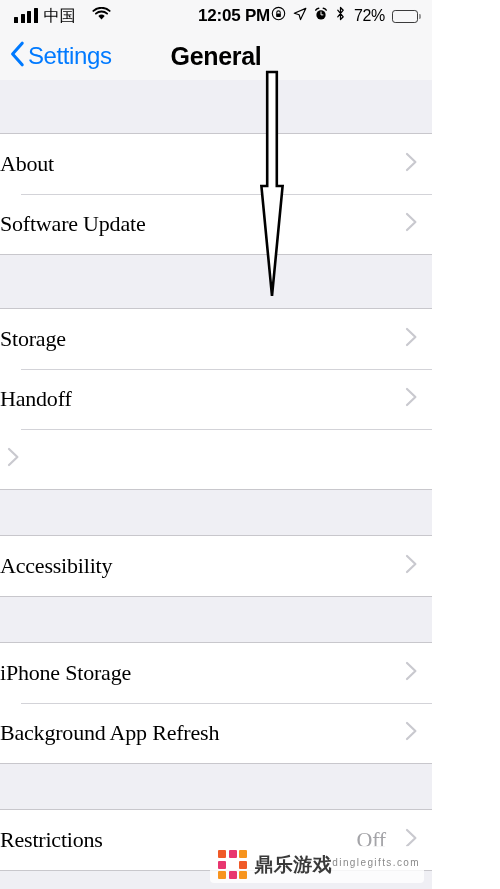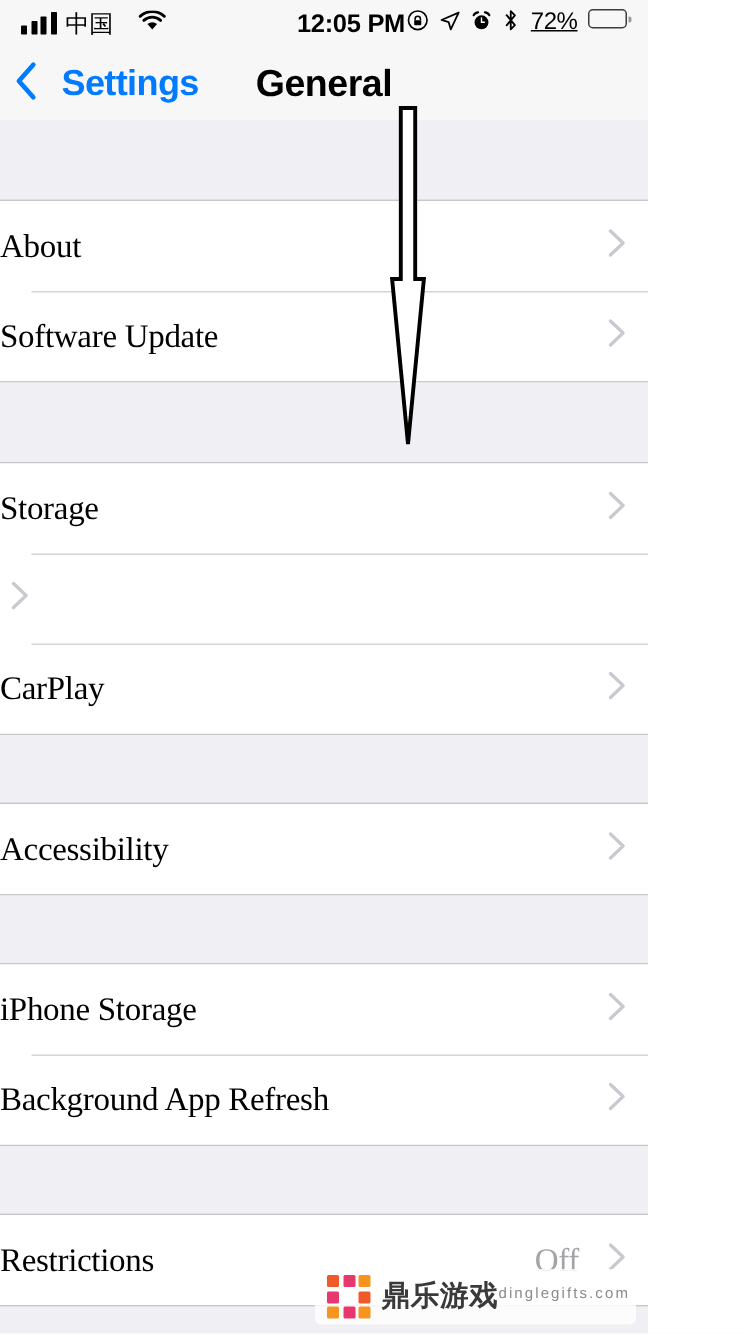--- a/index.html
+++ b/index.html
@@ -69,25 +69,25 @@
     font-size: 17px;
     font-weight: 600;
     letter-spacing: -0.2px;
     color: #000;
     pointer-events: none;
     padding-left: 36px;
   }
 
   .status-right {
     display: flex;
+    align-items: center;
     gap: 7px;
     margin-left: auto;
     flex: 1 1 0;
     justify-content: flex-end;
-    text-decoration: underline;
   }
   .battery-pct {
     font-size: 16px;
     letter-spacing: -0.3px;
     color: #000;
     margin-left: 1px;
   }
   .battery {
     position: relative;
     width: 26px;
@@ -117,24 +117,23 @@
     position: relative;
     height: 48px;
     background: #f7f7f8;
     display: flex;
     align-items: center;
     padding: 0 10px;
   }
   .nav-back {
     display: flex;
     align-items: center;
-    gap: 16px;
+    gap: 3px;
     color: #007aff;
     cursor: pointer;
-    font-weight: bold;
   }
   .nav-back-label {
     font-size: 24px;
     letter-spacing: -0.4px;
     color: #007aff;
   }
   .nav-title {
     position: absolute;
     left: 0; right: 0;
     text-align: center;
@@ -335,26 +334,26 @@
       </div>
       <div class="gap g2"></div>
       <div class="group">
         <div class="row">
           <span class="row-label">Storage</span>
           <span class="chevron"><svg width="26" height="26" viewBox="0 0 26 26">
               <path d="M9 5 L17.4 13 L9 21" fill="none" stroke="#c9c9cf" stroke-width="2.2" stroke-linecap="round" stroke-linejoin="round"></path>
             </svg></span>
         </div>
         <div class="row">
-          <span class="chevron"><svg width="26" height="26" viewBox="0 0 26 26">
-              <path d="M9 5 L17.4 13 L9 21" fill="none" stroke="#c9c9cf" stroke-width="2.2" stroke-linecap="round" stroke-linejoin="round"></path>
-            </svg></span>
-        </div>
-        <div class="row">
-          <span class="row-label">CarPlay</span>
+          <span class="row-label">Handoff</span>
+          <span class="chevron"><svg width="26" height="26" viewBox="0 0 26 26">
+              <path d="M9 5 L17.4 13 L9 21" fill="none" stroke="#c9c9cf" stroke-width="2.2" stroke-linecap="round" stroke-linejoin="round"></path>
+            </svg></span>
+        </div>
+        <div class="row">
           <span class="chevron"><svg width="26" height="26" viewBox="0 0 26 26">
               <path d="M9 5 L17.4 13 L9 21" fill="none" stroke="#c9c9cf" stroke-width="2.2" stroke-linecap="round" stroke-linejoin="round"></path>
             </svg></span>
         </div>
       </div>
       <div class="gap g3"></div>
       <div class="group">
         <div class="row">
           <span class="row-label">Accessibility</span>
           <span class="chevron"><svg width="26" height="26" viewBox="0 0 26 26">

